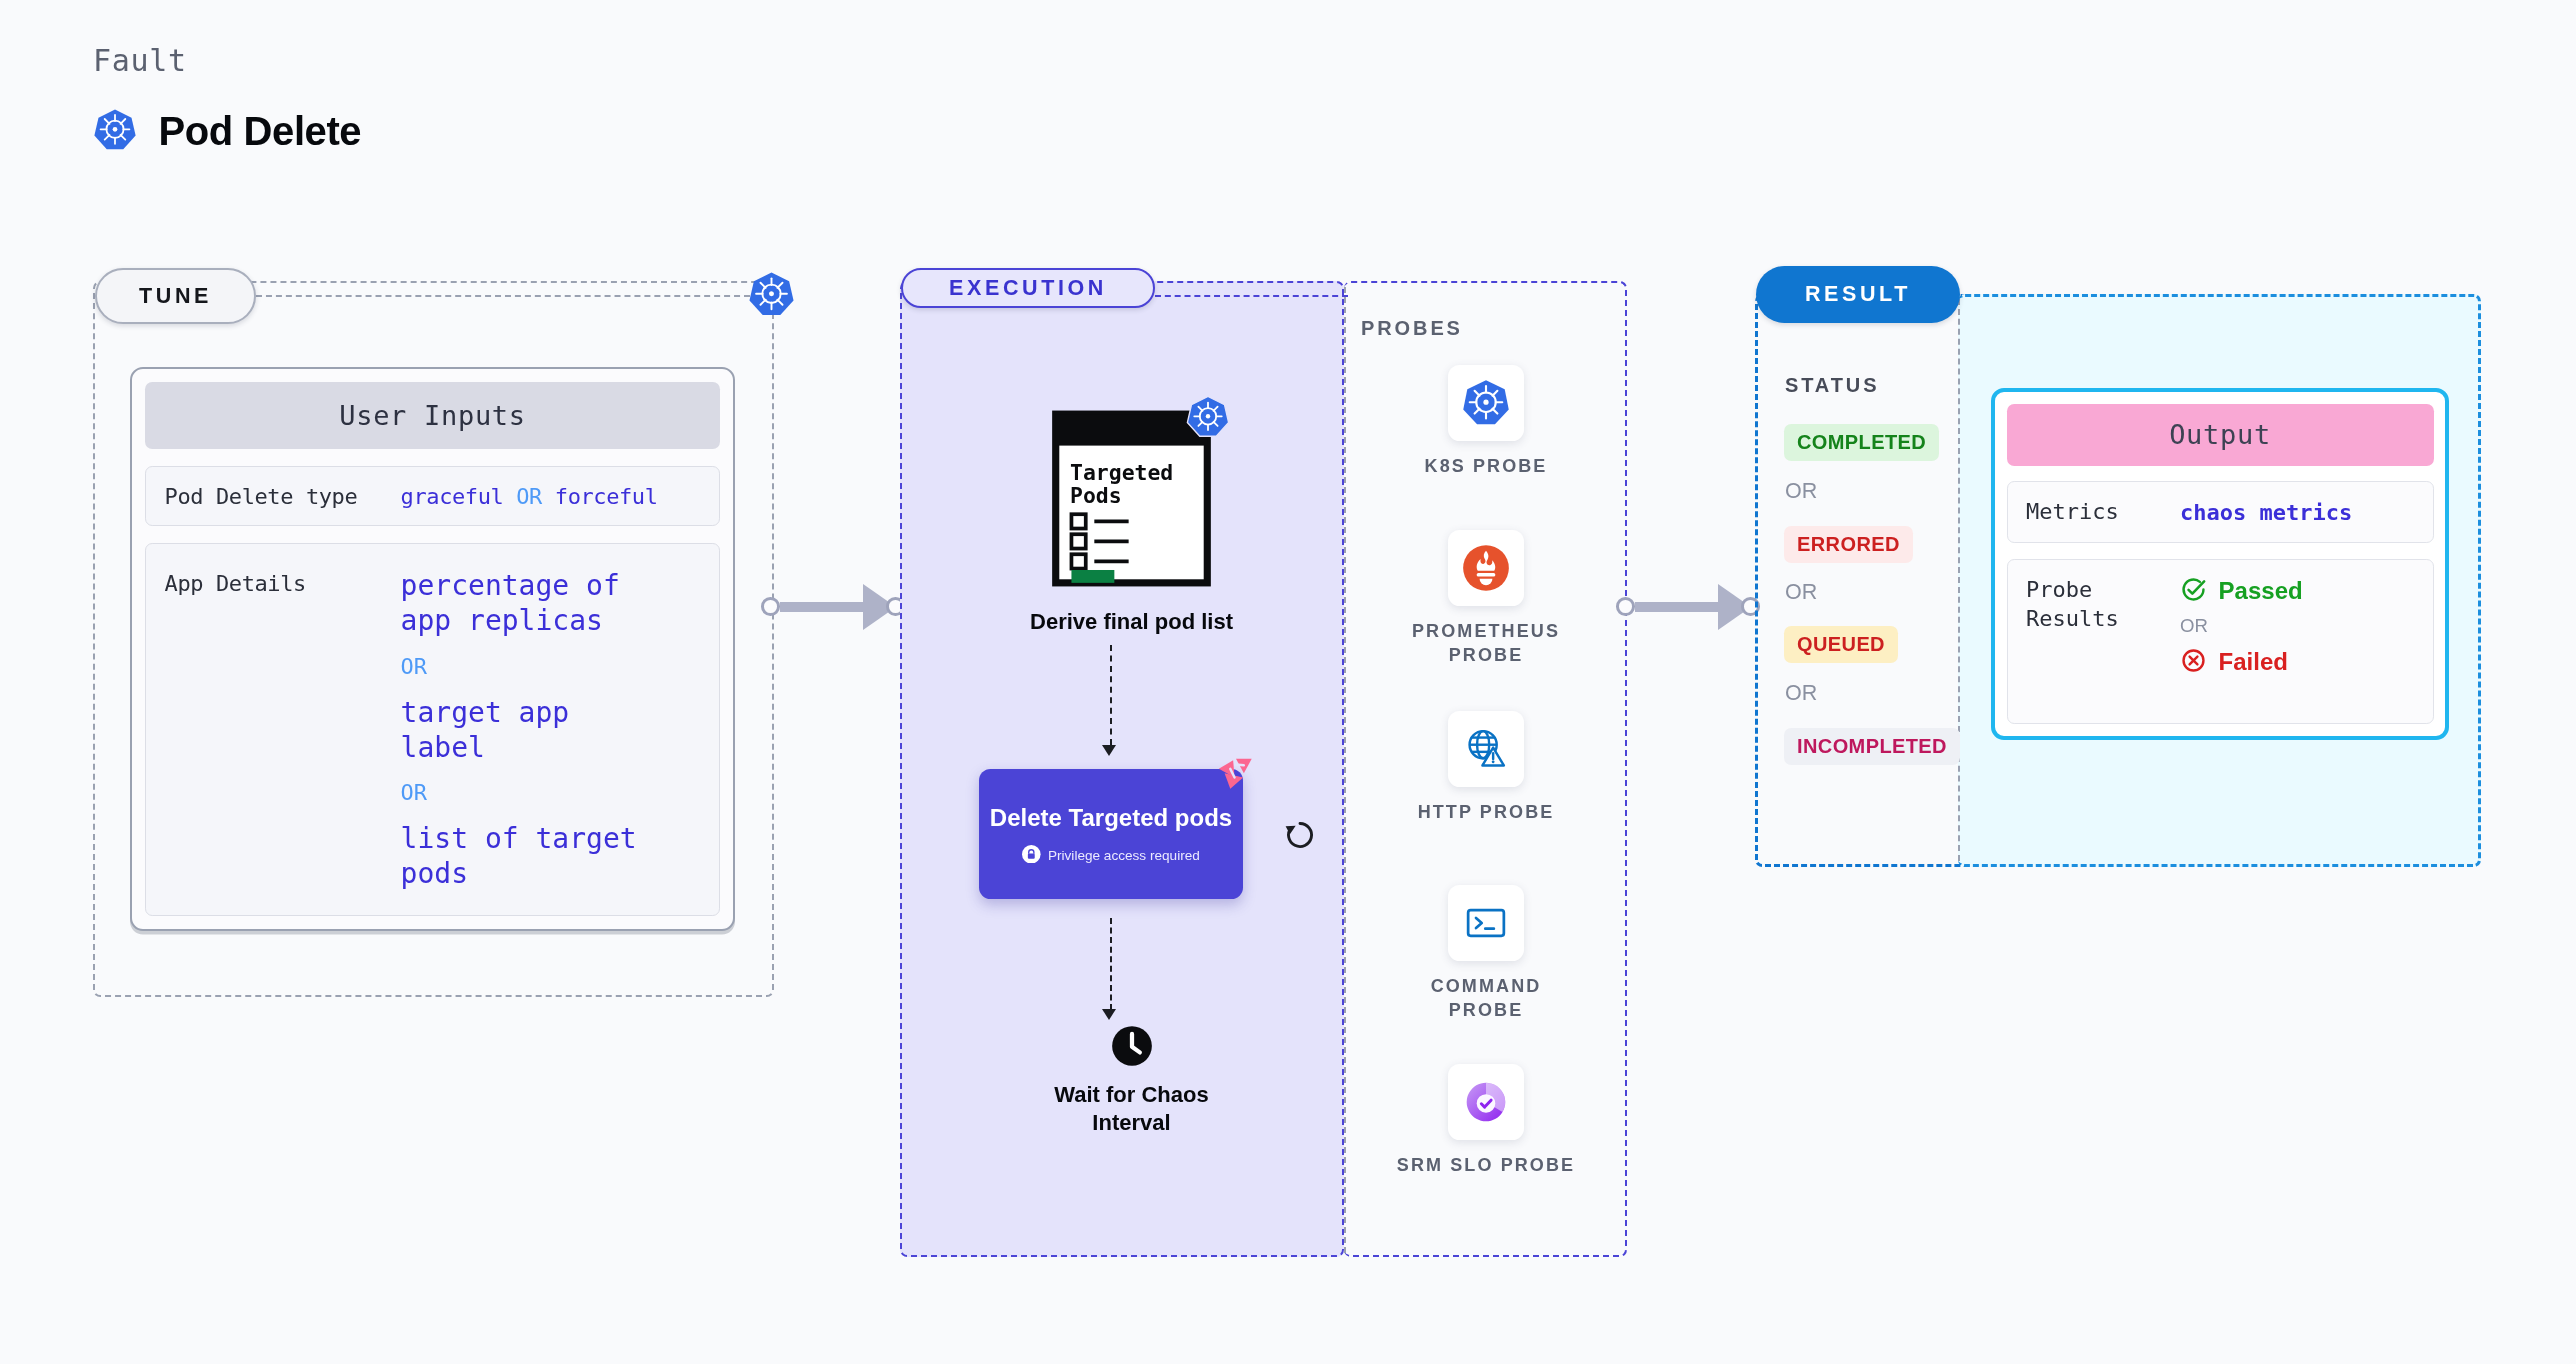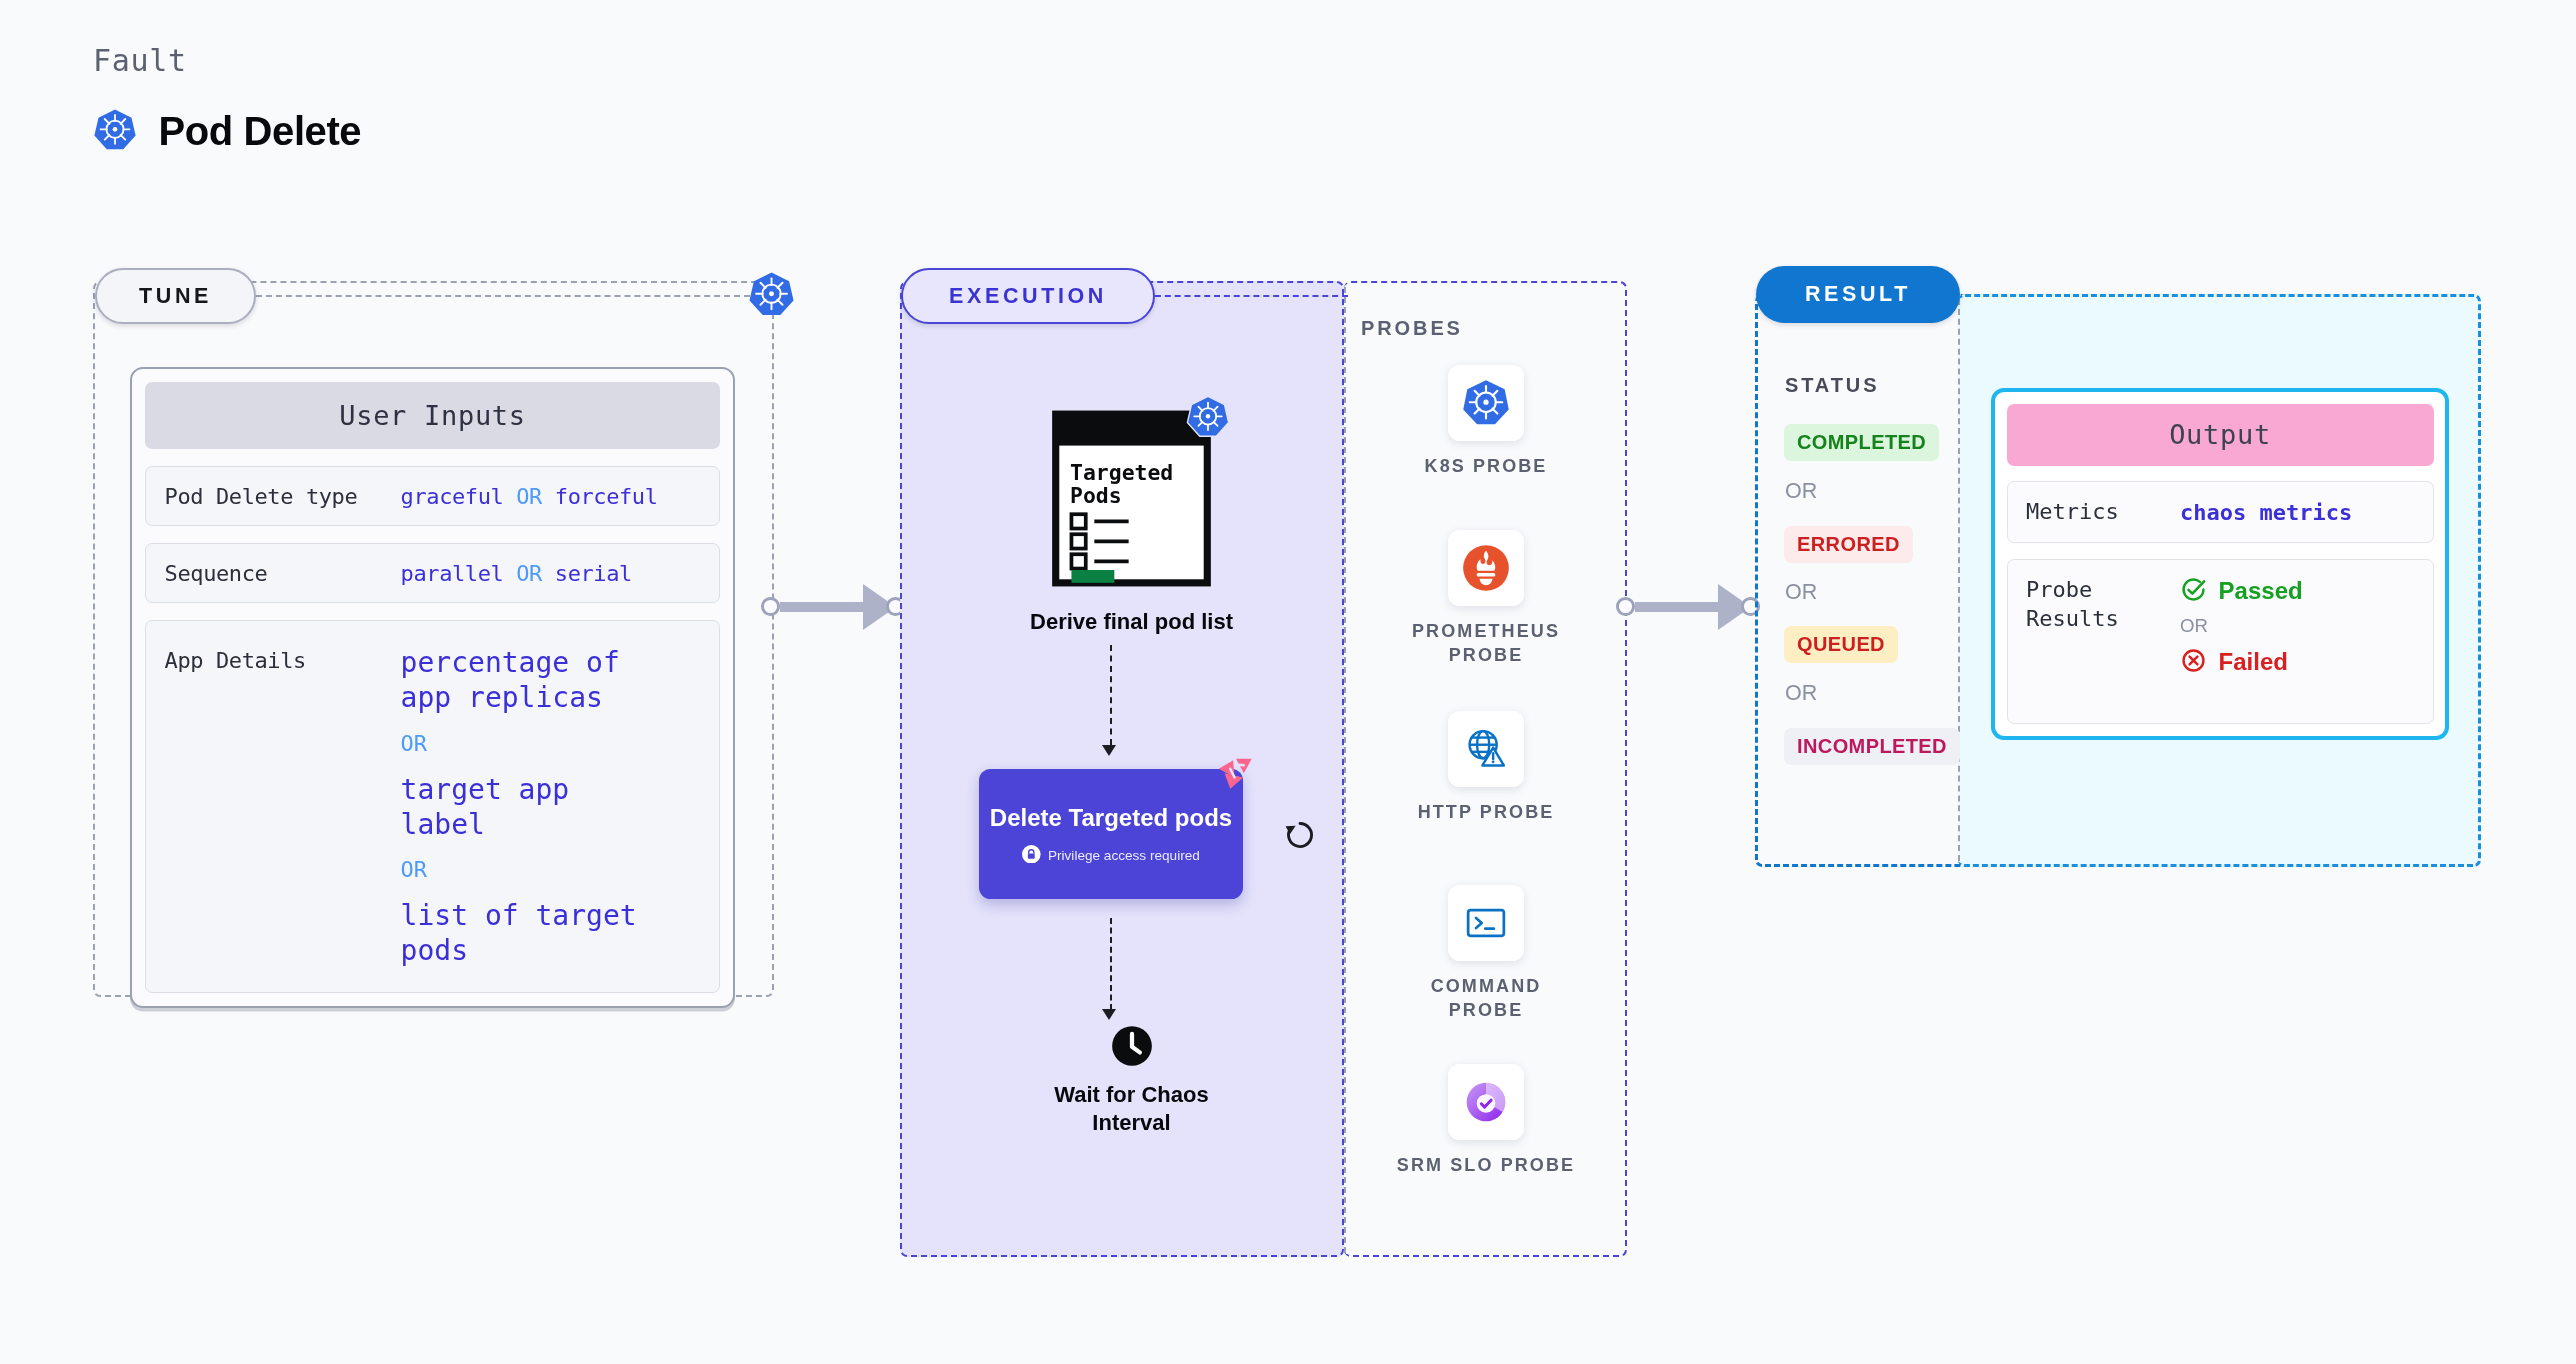--- a/index.html
+++ b/index.html
@@ -37,21 +37,21 @@
     border:2.1px dashed #9aa1b1;background:transparent;}
   #tune-badge{left:95px;top:268px;width:161px;height:56px;
     background:#f4f5f8;border:2.1px solid #a9afbd;color:#15171c;}
   #tune-k8s{position:absolute;left:748px;top:271px;width:47px;height:47px;}
   #tune-dash-line{position:absolute;left:256px;top:295px;width:494px;height:0;
     border-top:2.1px dashed #9aa1b1;}
 
   
   #exec-box{left:900px;top:281px;width:444px;height:976px;
     border:2.9px dashed #4b44d6;background:#e4e3fb;}
-  #exec-badge{left:901px;top:268px;width:254px;height:56px;
+  #exec-badge{left:901px;top:268px;width:254px;height:40px;
     background:#e7e6fc;border:2.9px solid #4b44d6;color:#3a33cf;}
   #exec-dash-line{position:absolute;left:1155px;top:295px;width:193px;height:0;
     border-top:2.9px dashed #4b44d6;}
 
   
   #probes-box{left:1344px;top:281px;width:283px;height:976px;
     border:2.1px dashed #9aa1b1;border-left:none;background:transparent;
     border-top:2.9px dashed #4b44d6;border-right:2.9px dashed #4b44d6;
     border-bottom:2.9px dashed #4b44d6;}
   #probes-inner-left{position:absolute;left:1344px;top:287px;height:966px;width:0;
@@ -226,28 +226,20 @@
 
   <div class="kv-row">
     <span class="kv-key">Pod Delete type</span>
     <span class="kv-val">
       <span>graceful</span>
       <span class="or-inline">OR</span>
       <span>forceful</span>
     </span>
   </div>
 
-  <div class="kv-row">
-    <span class="kv-key">Sequence</span>
-    <span class="kv-val">
-      <span>parallel</span>
-      <span class="or-inline">OR</span>
-      <span>serial</span>
-    </span>
-  </div>
 
   <div class="kv-row tall">
     <span class="kv-key tall">App Details</span>
     <span class="val-stack">
       <span class="v">percentage of app replicas</span>
       <span class="or-line">OR</span>
       <span class="v">target app label</span>
       <span class="or-line">OR</span>
       <span class="v">list of target pods</span>
     </span>

